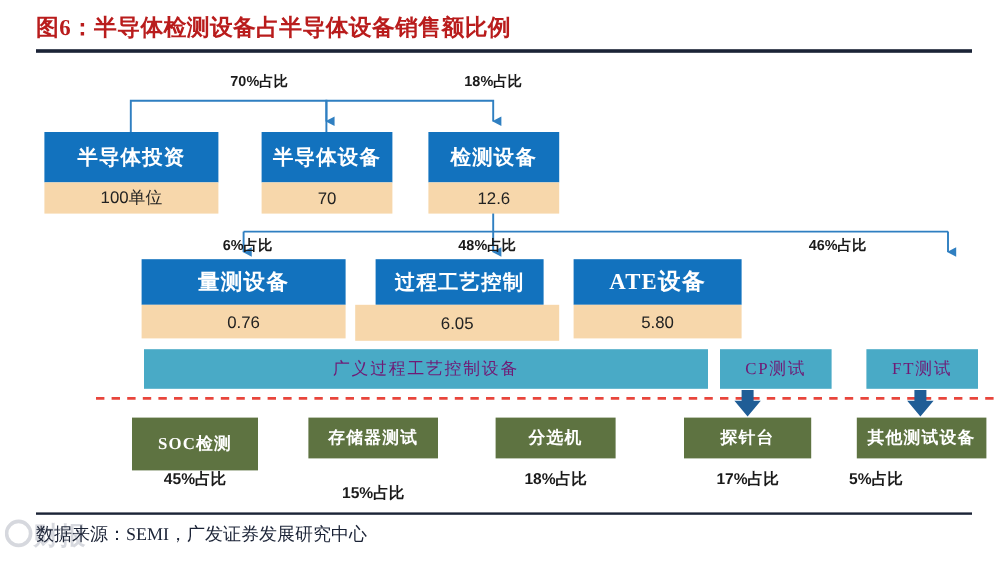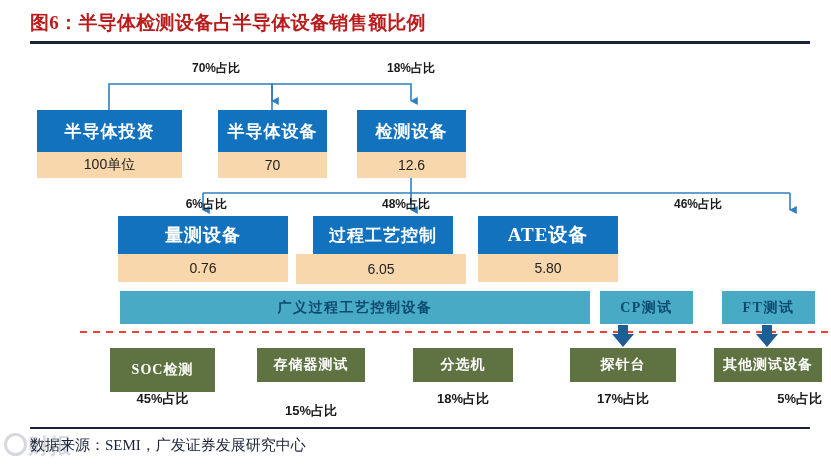--- a/index.html
+++ b/index.html
@@ -106,24 +106,24 @@
     color: #222222;
     font-family: "Liberation Sans", "DejaVu Sans", sans-serif;
     font-size: 14px;
     display: flex;
     align-items: center;
     justify-content: center;
   }
   .teal-box {
     position: absolute;
     background: #49aac6;
-    color: #0c4a6e;
+    color: #701a75;
     font-family: "Liberation Serif", "DejaVu Serif", serif;
     font-size: 14px;
-    font-weight: bold;
+    font-weight: normal;
     display: flex;
     align-items: center;
     justify-content: center;
     letter-spacing: 1.5px;
     box-sizing: border-box;
   }
   .green-box {
     position: absolute;
     background: #5e7341;
     color: #ffffff;
@@ -254,21 +254,21 @@
   <div class="green-box" style="left:257px; top:348px; width:108px; height:34px;">存储器测试</div>
   <div class="bottom-pct" style="left:257px; top:390px; width:108px;margin-top:12px;">15%占比</div>
 
   <div class="green-box" style="left:413px; top:348px; width:100px; height:34px;">分选机</div>
   <div class="bottom-pct" style="left:413px; top:390px; width:100px;">18%占比</div>
 
   <div class="green-box" style="left:570px; top:348px; width:106px; height:34px;">探针台</div>
   <div class="bottom-pct" style="left:570px; top:390px; width:106px;">17%占比</div>
 
   <div class="green-box" style="left:714px; top:348px; width:108px; height:34px;">其他测试设备</div>
-  <div class="bottom-pct" style="left:714px; top:390px; width:108px;text-align:right;">5%占比</div>
+  <div class="bottom-pct" style="left:676px; top:390px; width:108px;">5%占比</div>
 
   <div id="footer-rule"></div>
   <div id="watermark">
     <span class="wm-ring"></span><span>财报</span>
   </div>
   <div id="footer-text">数据来源：SEMI，广发证券发展研究中心</div>
 
 </div>
 
 </body></html>

